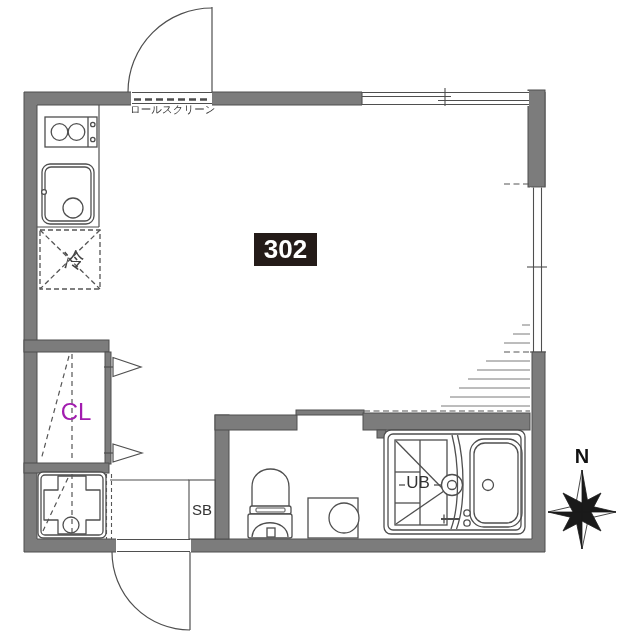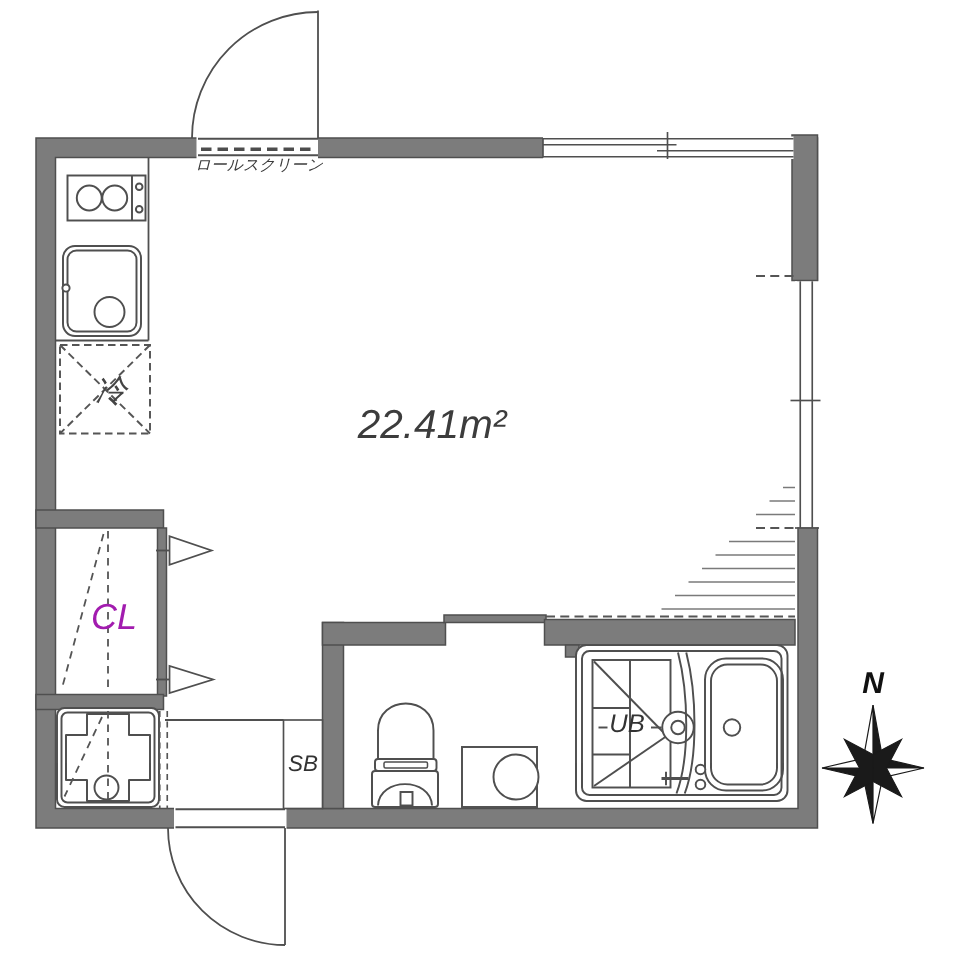--- a/index.html
+++ b/index.html
@@ -1,17 +1,17 @@
 <!DOCTYPE html>
 <html><head>
 <meta charset="utf-8">
 <style>
   html,body{margin:0;padding:0;background:#fff;}
   .plan{position:relative;width:640px;height:639px;background:#ffffff;overflow:hidden;
-        font-family:"Liberation Sans", sans-serif;font-style:italic;}
+        font-family:"Liberation Sans", sans-serif;}
   .plan svg{position:absolute;left:0;top:0;}
   .lbl{position:absolute;color:#3a3a3a;text-align:center;white-space:nowrap;}
   .lbl-roll{left:130px;top:103px;width:84px;font-size:10.5px;}
   .unit-box{position:absolute;left:254px;top:233px;width:63px;height:33px;background:#241b18;
             color:#ffffff;font-size:26px;font-weight:bold;text-align:center;line-height:33px;}
   .lbl-area{left:228px;top:268px;width:120px;font-size:27px;color:#3c3c3c;}
   .lbl-cl{left:50px;top:398px;width:52px;font-size:24px;color:#a21caf;}
   .lbl-rei{left:58px;top:246px;width:32px;font-size:21px;color:#444;}
   .lbl-sb{left:189px;top:501px;width:26px;font-size:15px;color:#333;}
   .lbl-ub{left:400px;top:473px;width:36px;font-size:17px;color:#333;}
@@ -204,19 +204,19 @@
     <polygon points="548,512 575.6,518.4 582,512" fill="#1a1a1a"></polygon>
     <polygon points="548,512 575.6,505.6 582,512" fill="#fff"></polygon>
     <polygon points="601,493 582,503 582,512 591,512" fill="#1a1a1a"></polygon>
     <polygon points="601,531 591,512 582,512 582,521" fill="#1a1a1a"></polygon>
     <polygon points="563,531 582,521 582,512 573,512" fill="#1a1a1a"></polygon>
     <polygon points="563,493 573,512 582,512 582,503" fill="#1a1a1a"></polygon>
   </g>
 </svg>
 
   <div class="lbl lbl-roll">ロールスクリーン</div>
-  <div class="lbl lbl-area">22.41m²</div>
+  <div class="unit-box">302</div>
   <div class="lbl lbl-cl">CL</div>
   <div class="lbl lbl-rei">冷</div>
   <div class="lbl lbl-sb">SB</div>
   <div class="lbl lbl-ub">UB</div>
   <div class="lbl lbl-n">N</div>
 </div>
 
 </body></html>

